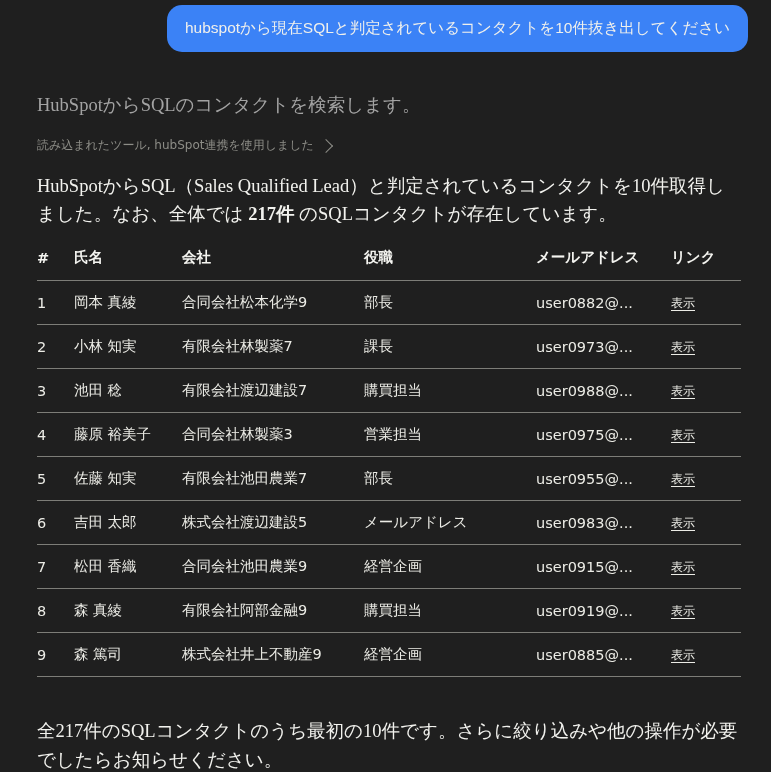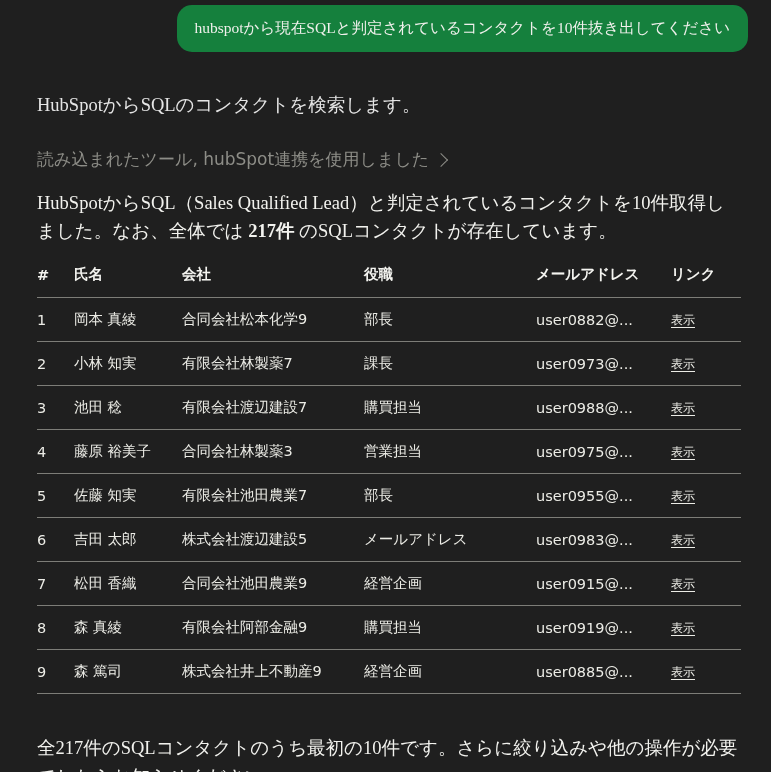--- a/index.html
+++ b/index.html
@@ -20,48 +20,48 @@
     height: 772px;
   }
 
   
   .user-row {
     display: flex;
     justify-content: flex-end;
     padding: 5px 23px 0 0;
   }
   .user-bubble {
-    background: #15803d;
+    background: #3b82f6;
     border-radius: 15px;
     padding: 12px 18px 13px 18px;
     max-width: 600px;
     font-size: 15.5px;
     line-height: 1.45;
     color: #f0f0ec;
-    font-family: Liberation Serif, serif;
+    font-family: Liberation Sans, sans-serif;
     white-space: nowrap;
   }
 
   
   .assistant {
     padding: 0 31px 0 37px;
   }
   .para-lead {
     margin: 40px 0 0 0;
     font-family: "Liberation Serif", "DejaVu Serif", serif;
     font-size: 18.5px;
     line-height: 1.5;
-    color: #e5e5e5;
+    color: #a3a3a3;
   }
   .tool-row {
     display: flex;
     align-items: center;
     gap: 7px;
-    margin: 28px 0 0 0;
-    font-size: 17px;
+    margin: 17px 0 0 0;
+    font-size: 12px;
     color: #8d8d87;
     cursor: pointer;
     width: fit-content;
     font-family: "DejaVu Sans", "Liberation Sans", sans-serif;
   }
   .chev {
     display: inline-block;
     width: 9px;
     height: 9px;
     border-right: 1.3px solid #8d8d87;

